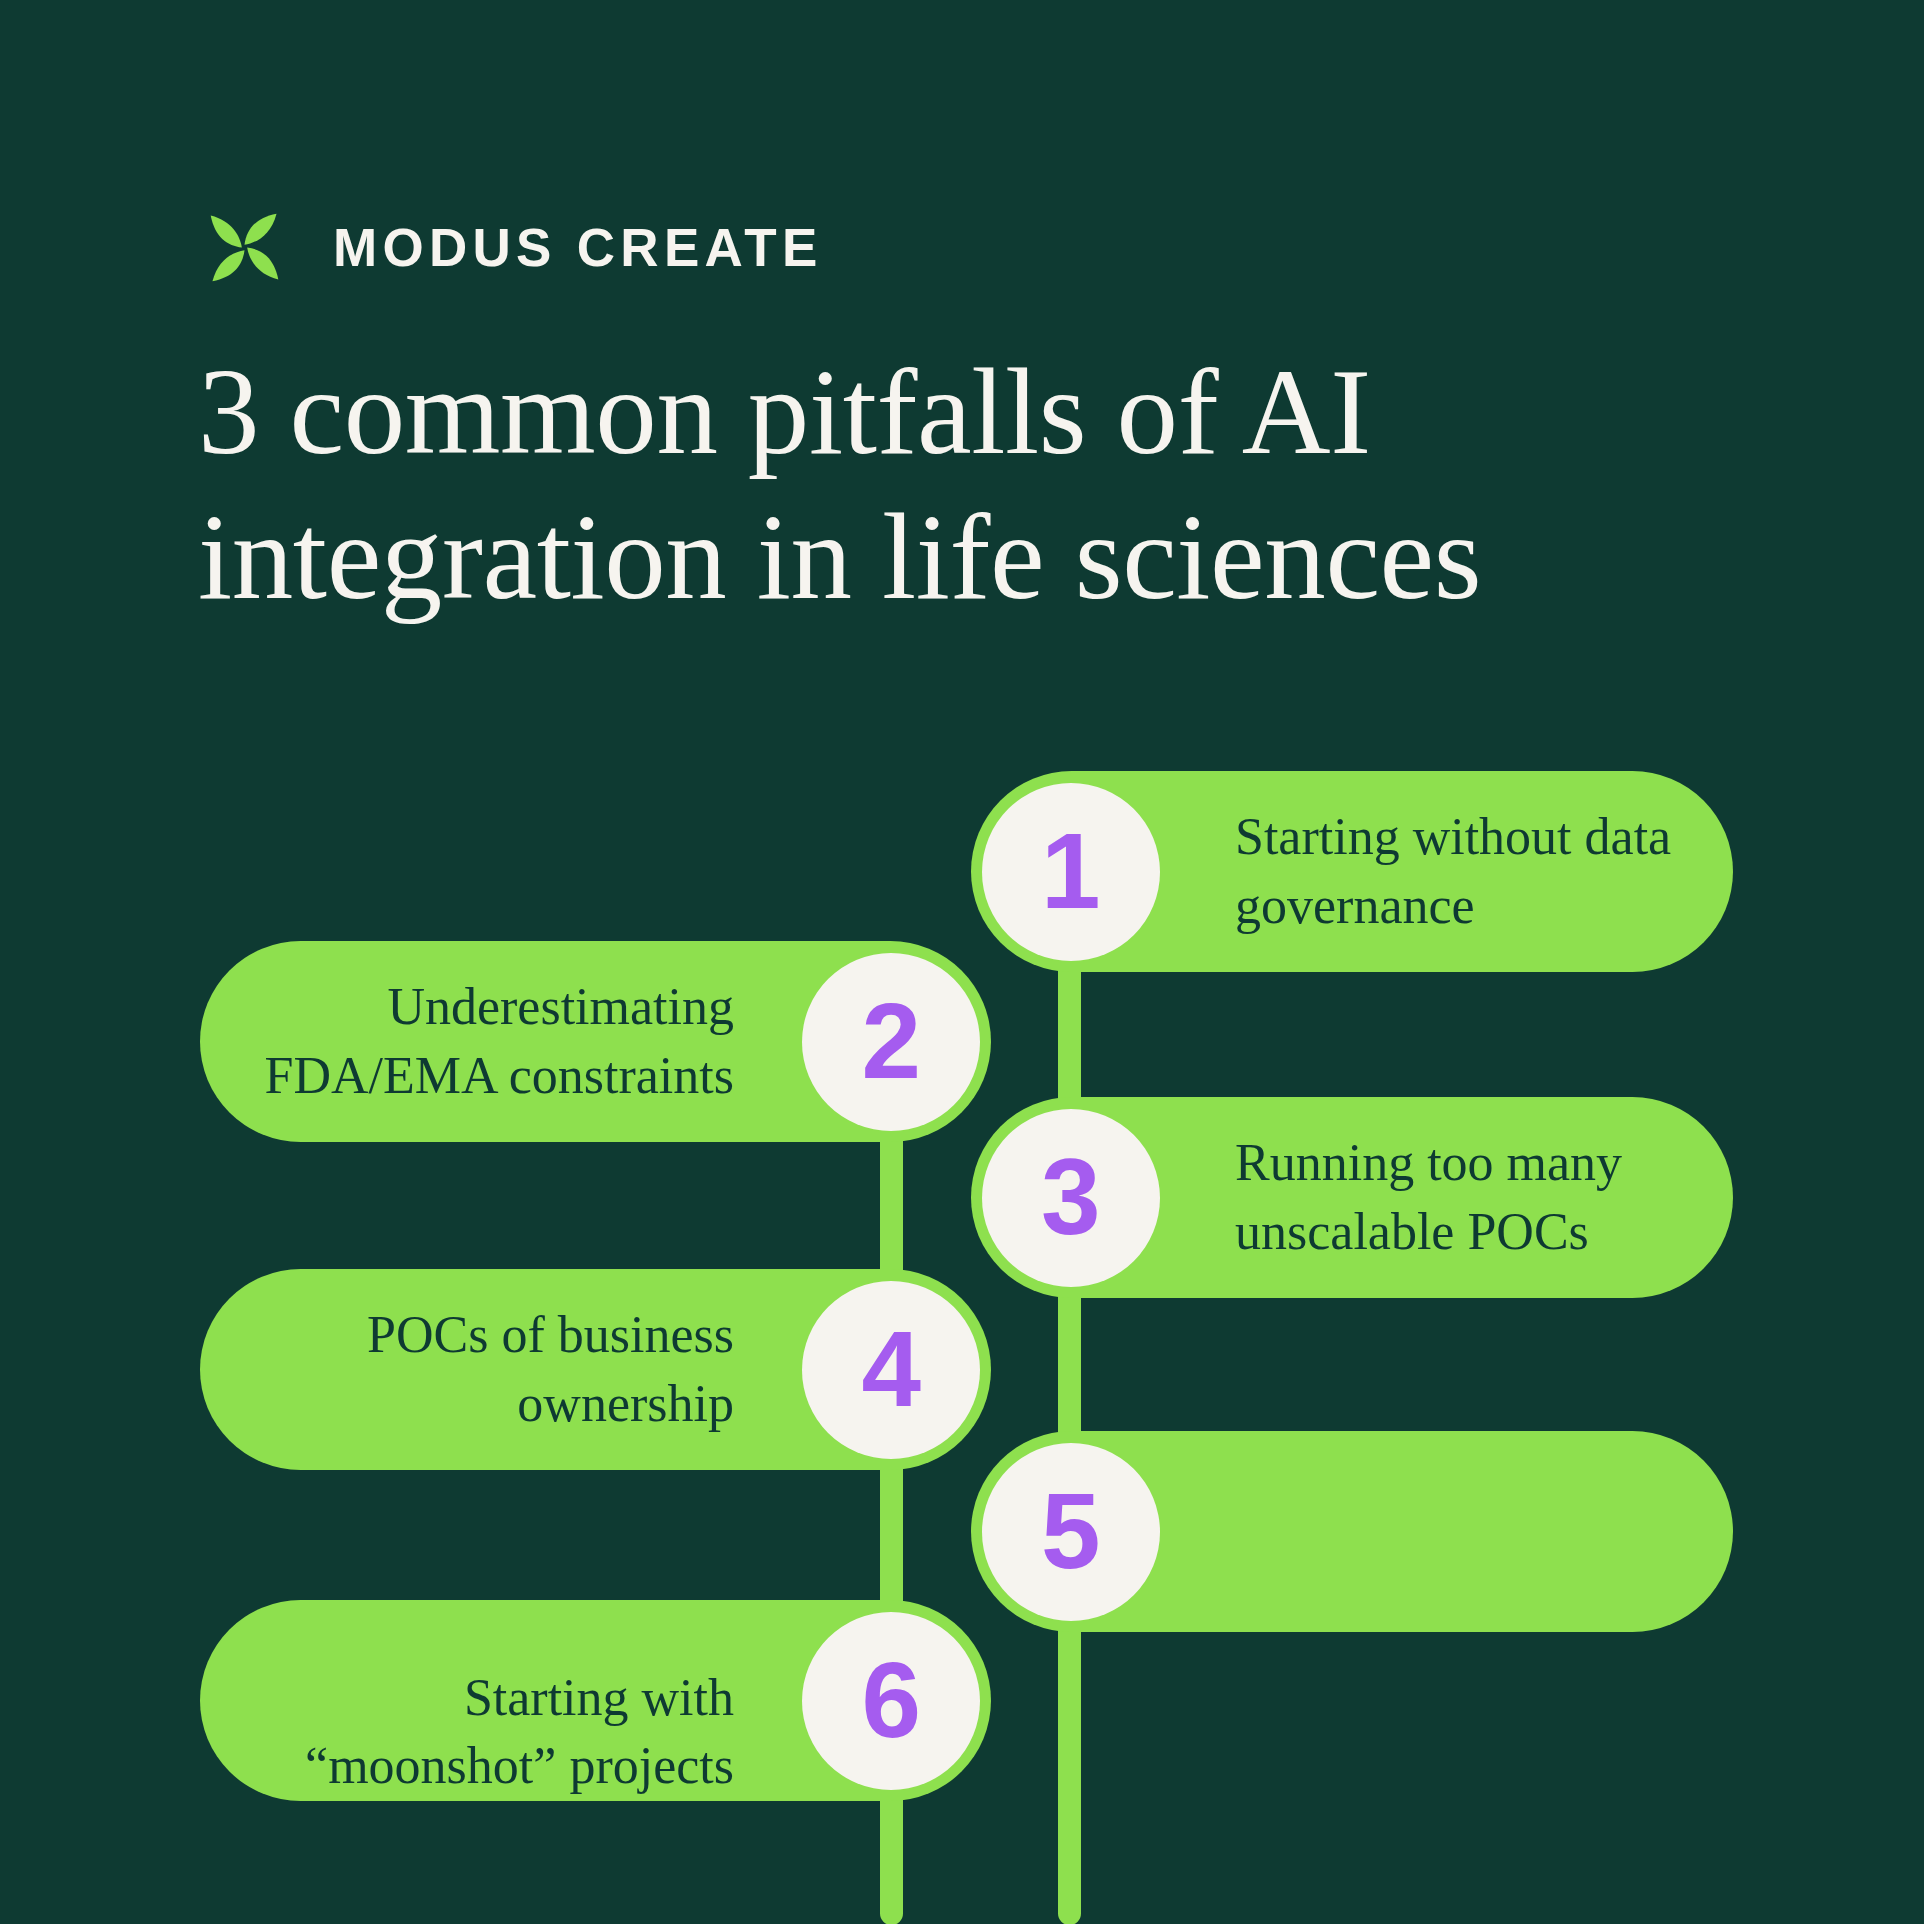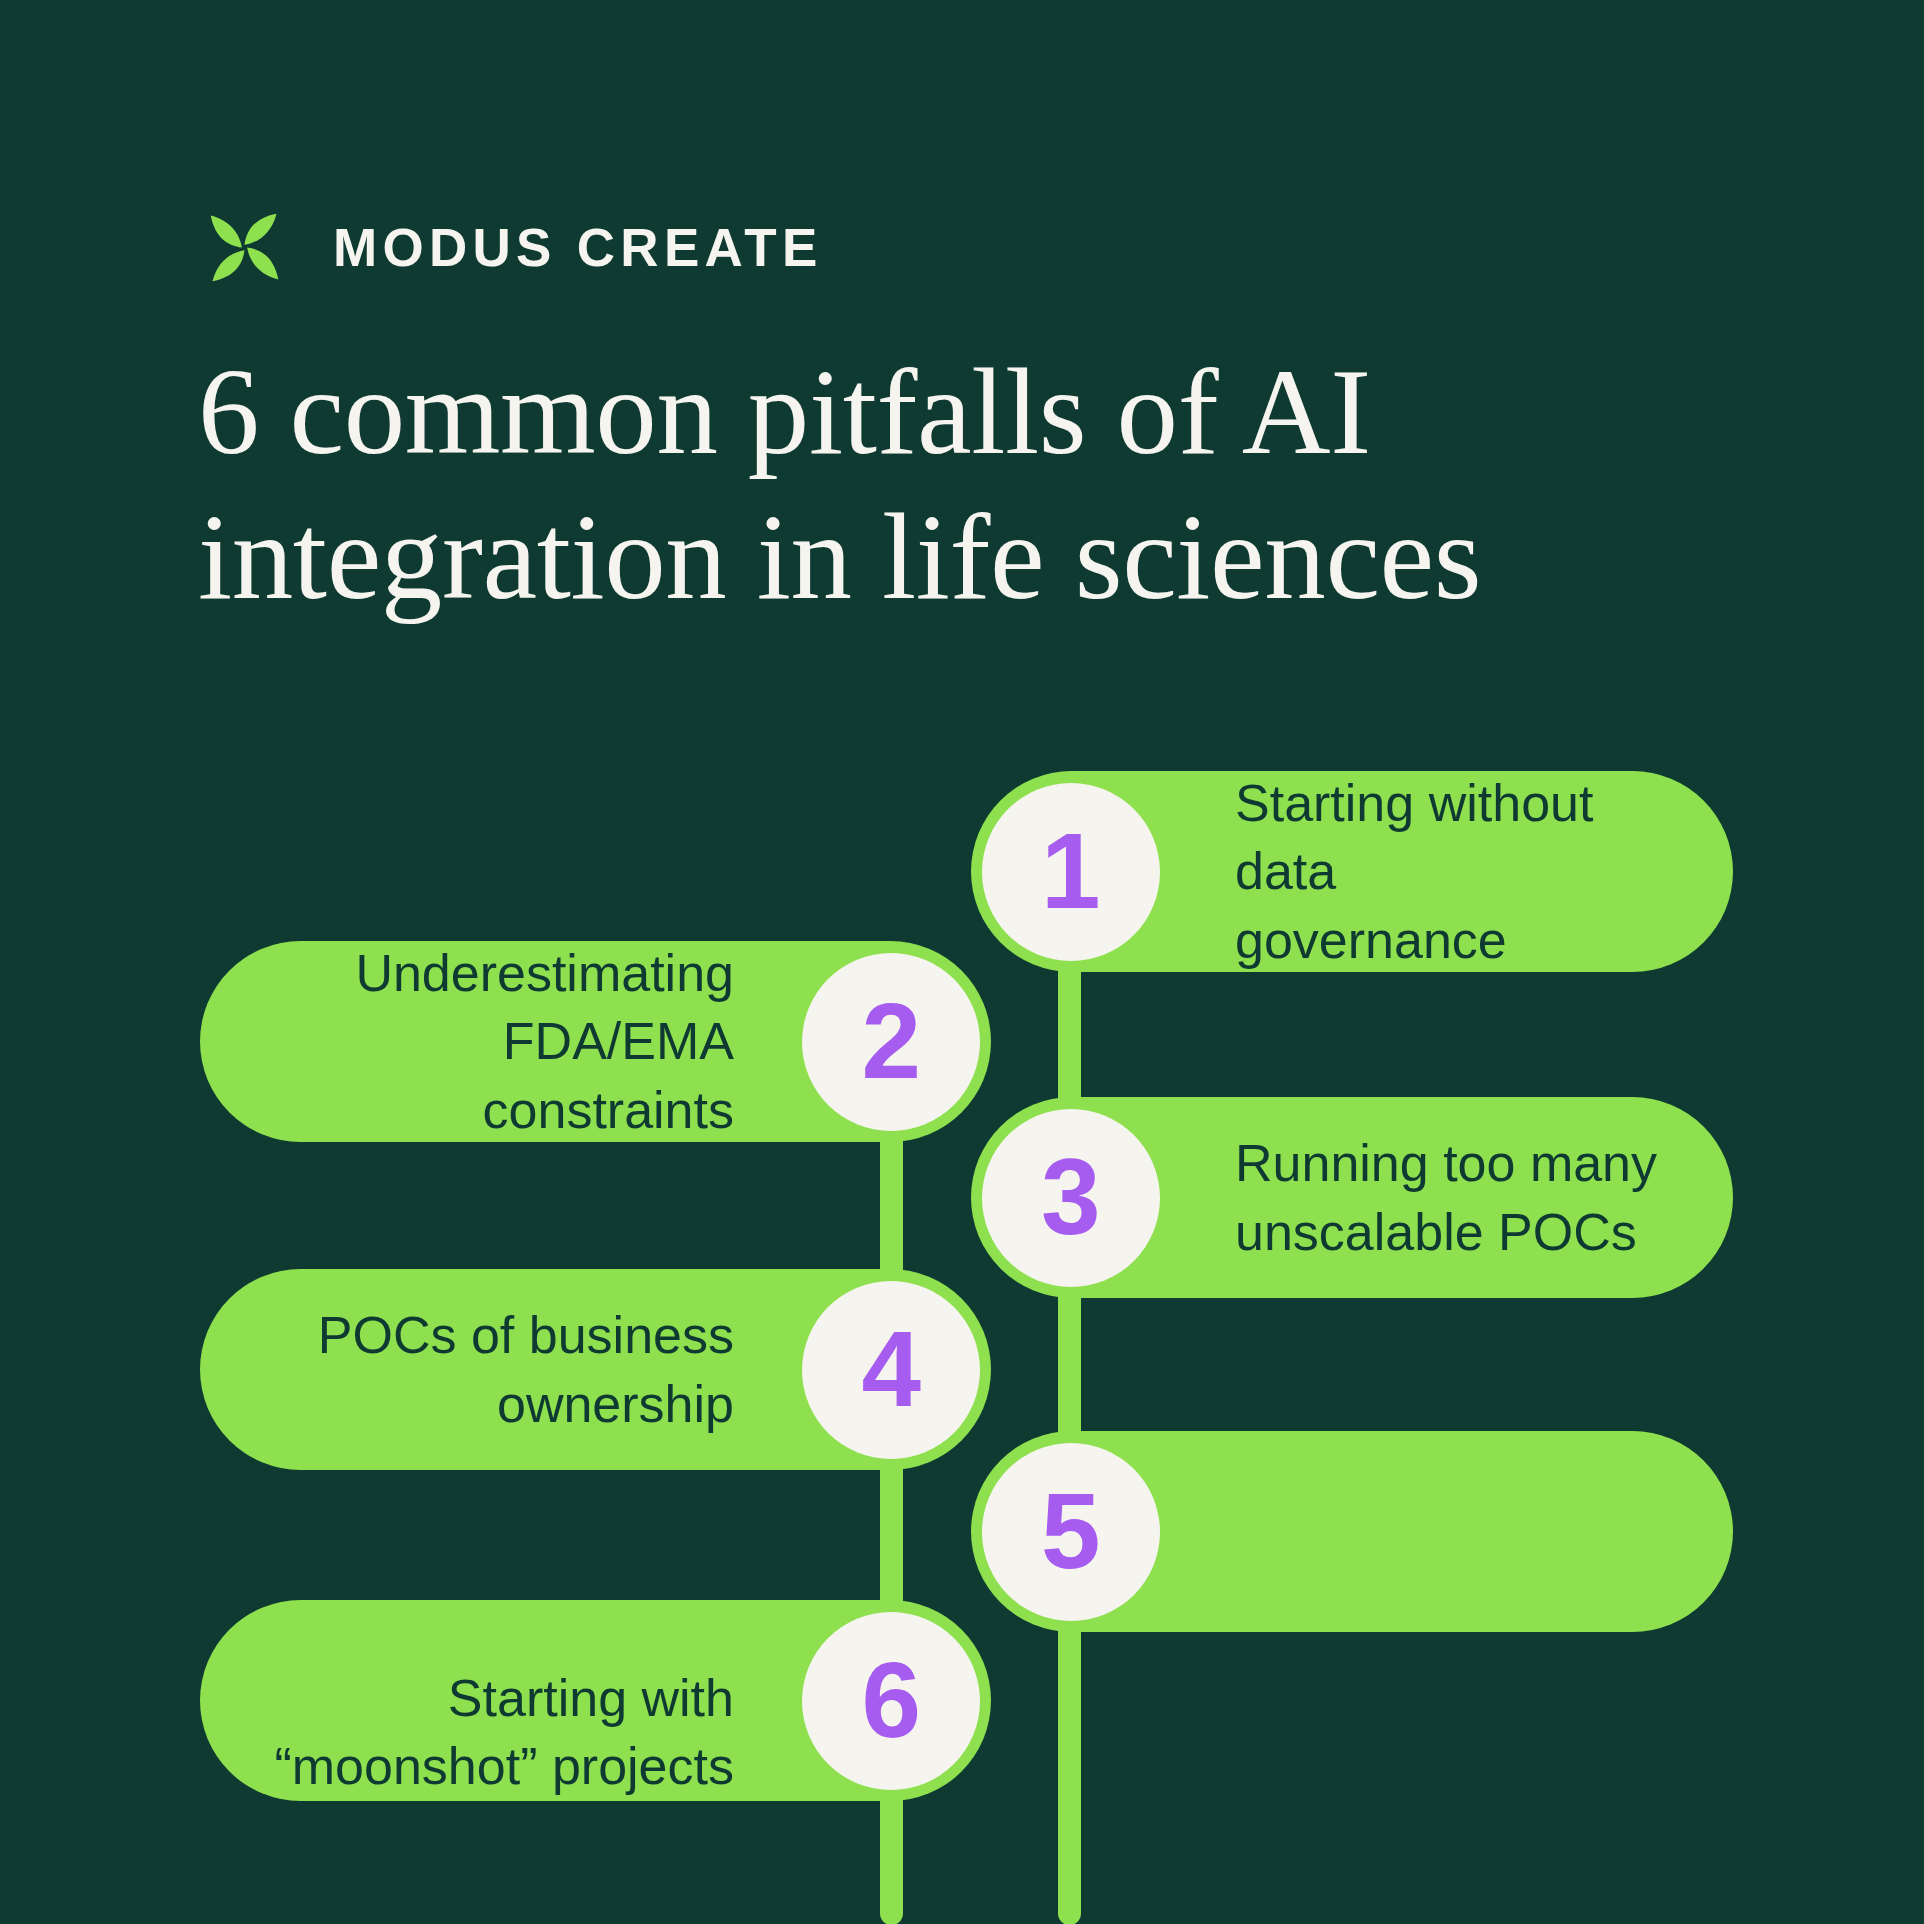--- a/index.html
+++ b/index.html
@@ -56,20 +56,21 @@
   .pill-left  .circle { right:10.7px; }
   .num {
     color:#A55CEF; font-size:107px; font-weight:700;
     font-family:"Liberation Sans", sans-serif; line-height:1;
   }
 
   
   .label {
     color:#0E3A32; font-size:52px; line-height:1.32;
     white-space:pre-line;
+    font-family:Liberation Serif, serif;
   }
   .pill-right .label { margin-left:264px; margin-right:36px; text-align:left; }
   .pill-left  .label { margin-right:257px; margin-left:53px; text-align:right; }
 </style>
 </head>
 <body>
 
 <div class="canvas">
 
   <div class="brand">
@@ -80,21 +81,21 @@
       <g fill="#8EE04E">
         <use href="#petal"></use>
         <use href="#petal" transform="rotate(90 50 50)"></use>
         <use href="#petal" transform="rotate(180 50 50)"></use>
         <use href="#petal" transform="rotate(270 50 50)"></use>
       </g>
     </svg>
     <div class="brand-name">MODUS CREATE</div>
   </div>
 
-  <div class="title">6 common pitfalls of AI
+  <div class="title">3 common pitfalls of AI
 integration in life sciences</div>
 
   <div class="line line-right"></div>
   <div class="line line-left"></div>
 
   <div class="pill pill-right pill-1">
     <div class="circle">
       <span class="num">1</span>
     </div>
     <div class="label">Starting without data

